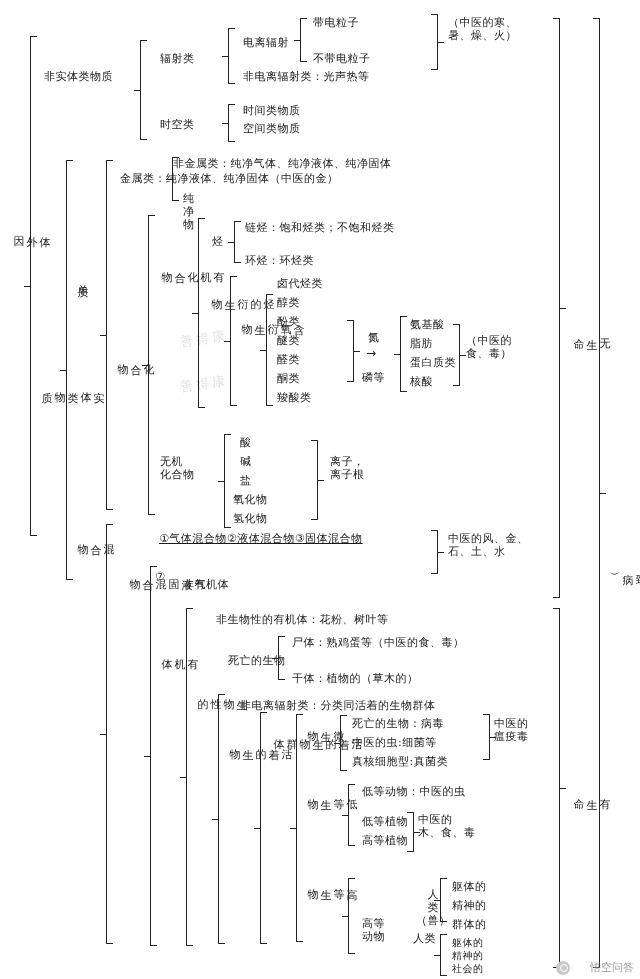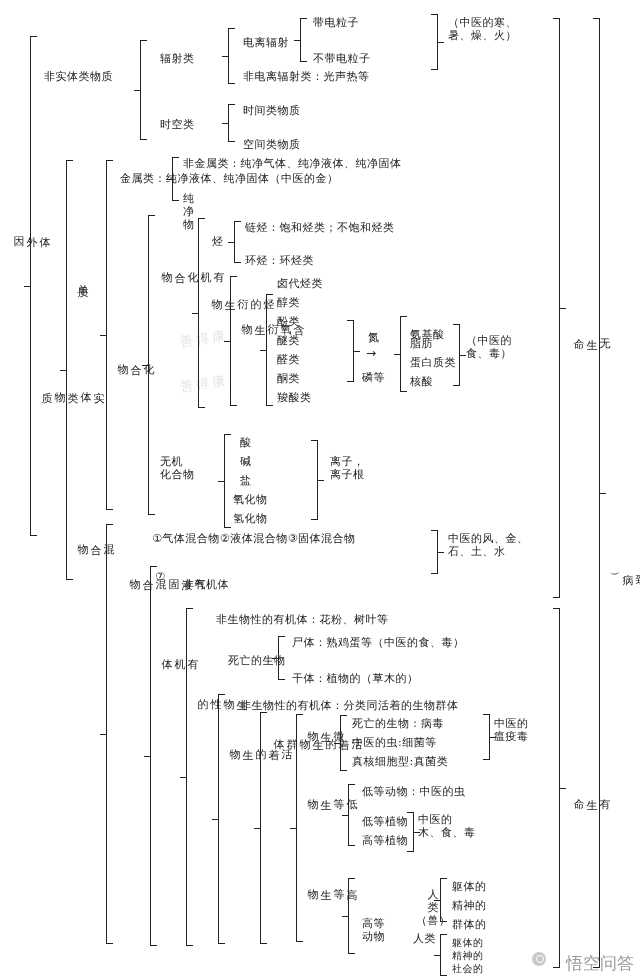--- a/index.html
+++ b/index.html
@@ -42,22 +42,22 @@
   .wm{
     position:absolute;
     color:rgba(120,120,120,0.22);
     font-size:13px;
     letter-spacing:3px;
     transform:rotate(-8deg);
     pointer-events:none;
   }
   .logo{
     position:absolute;right:6px;bottom:4px;
-    display:flex;align-items:flex-start;gap:20px;
-    font-size:17px;color:#9a9a9a;
+    display:flex;align-items:flex-end;gap:20px;
+    font-size:11px;color:#9a9a9a;
   }
   .logo .mark{
     width:14px;height:14px;border-radius:50%;
     background:#c9c9c9;position:relative;flex:none;
   }
   .logo .mark:after{
     content:"";position:absolute;left:4px;top:3px;width:6px;height:6px;
     border:1.5px solid #fff;border-radius:50%;
   }
 </style>
@@ -123,21 +123,21 @@
 暑、燥、火）</div>
 
   <div class="t" style="left:160px;top:118px;">时空类</div>
   <div class="bz" style="left:228px;top:104px;height:38px;">
       <div class="spine"></div>
       <div class="arm top"></div>
       <div class="arm bot"></div>
       <div class="nub"></div>
     </div>
   <div class="t" style="left:243px;top:104px;">时间类物质</div>
-  <div class="t" style="left:243px;top:138px;">空间类物质</div>
+  <div class="t" style="left:243px;top:122px;">空间类物质</div>
 
   <div class="bz" style="left:66px;top:160px;height:420px;">
       <div class="spine"></div>
       <div class="arm top"></div>
       <div class="arm bot"></div>
       <div class="nub"></div>
     </div>
 
   <div class="t v" style="left:76px;top:275px;">单质</div>
   <div class="bz" style="left:106px;top:160px;height:350px;">
@@ -147,21 +147,21 @@
       <div class="nub"></div>
     </div>
 
   <div class="t" style="left:120px;top:172px;">金属类：纯净液体、纯净固体（中医的金）</div>
   <div class="bz" style="left:172px;top:157px;height:44px;">
       <div class="spine"></div>
       <div class="arm top"></div>
       <div class="arm bot"></div>
       <div class="nub"></div>
     </div>
-  <div class="t" style="left:183px;top:157px;">非金属类：纯净气体、纯净液体、纯净固体</div>
+  <div class="t" style="left:173px;top:157px;">非金属类：纯净气体、纯净液体、纯净固体</div>
   <div class="t" style="left:183px;top:192px;">纯
 净
 物</div>
 
   <div class="t v" style="left:116px;top:355px;">化
 合
 物</div>
   <div class="bz" style="left:148px;top:215px;height:300px;">
       <div class="spine"></div>
       <div class="arm top"></div>
@@ -231,21 +231,21 @@
   <div class="t" style="left:368px;top:331px;">氮</div>
   <div class="t" style="left:362px;top:371px;">磷等</div>
   <div class="arrow" style="left:366px;top:346px;">→</div>
 
   <div class="bz" style="left:400px;top:316px;height:76px;">
       <div class="spine"></div>
       <div class="arm top"></div>
       <div class="arm bot"></div>
       <div class="nub"></div>
     </div>
-  <div class="t" style="left:410px;top:328px;">氨基酸</div>
+  <div class="t" style="left:410px;top:318px;">氨基酸</div>
   <div class="t" style="left:410px;top:337px;">脂肪</div>
   <div class="t" style="left:410px;top:356px;">蛋白质类</div>
   <div class="t" style="left:410px;top:375px;">核酸</div>
 
   <div class="bz r" style="left:452px;top:324px;width:8px;height:62px;">
       <div class="spine"></div>
       <div class="arm top"></div>
       <div class="arm bot"></div>
       <div class="nub"></div>
     </div>
@@ -277,21 +277,21 @@
   <div class="t v" style="left:76px;top:535px;">混
 合
 物</div>
   <div class="bz" style="left:106px;top:524px;height:420px;">
       <div class="spine"></div>
       <div class="arm top"></div>
       <div class="arm bot"></div>
       <div class="nub"></div>
     </div>
 
-  <div class="t" style="left:152px;top:532px;">①气体混合物②液体混合物③固体混合物</div>
+  <div class="t" style="left:159px;top:532px;text-decoration:underline;">①气体混合物②液体混合物③固体混合物</div>
   <div class="t" style="left:155px;top:570px;">⑦</div>
   <div class="t" style="left:183px;top:578px;">非有机体</div>
 
   <div class="bz r" style="left:430px;top:530px;width:8px;height:44px;">
       <div class="spine"></div>
       <div class="arm top"></div>
       <div class="arm bot"></div>
       <div class="nub"></div>
     </div>
   <div class="t" style="left:448px;top:532px;">中医的风、金、
@@ -340,21 +340,21 @@
       <div class="arm top"></div>
       <div class="arm bot"></div>
       <div class="nub"></div>
     </div>
 
   <div class="t v" style="left:228px;top:740px;">活
 着
 的
 生
 物</div>
-  <div class="t" style="left:240px;top:699px;">非生物性的有机体：分类同活着的生物群体</div>
+  <div class="t" style="left:240px;top:699px;">非电离辐射类：分类同活着的生物群体</div>
   <div class="bz" style="left:260px;top:712px;height:232px;">
       <div class="spine"></div>
       <div class="arm top"></div>
       <div class="arm bot"></div>
       <div class="nub"></div>
     </div>
 
   <div class="t v" style="left:272px;top:730px;">活
 着
 的

